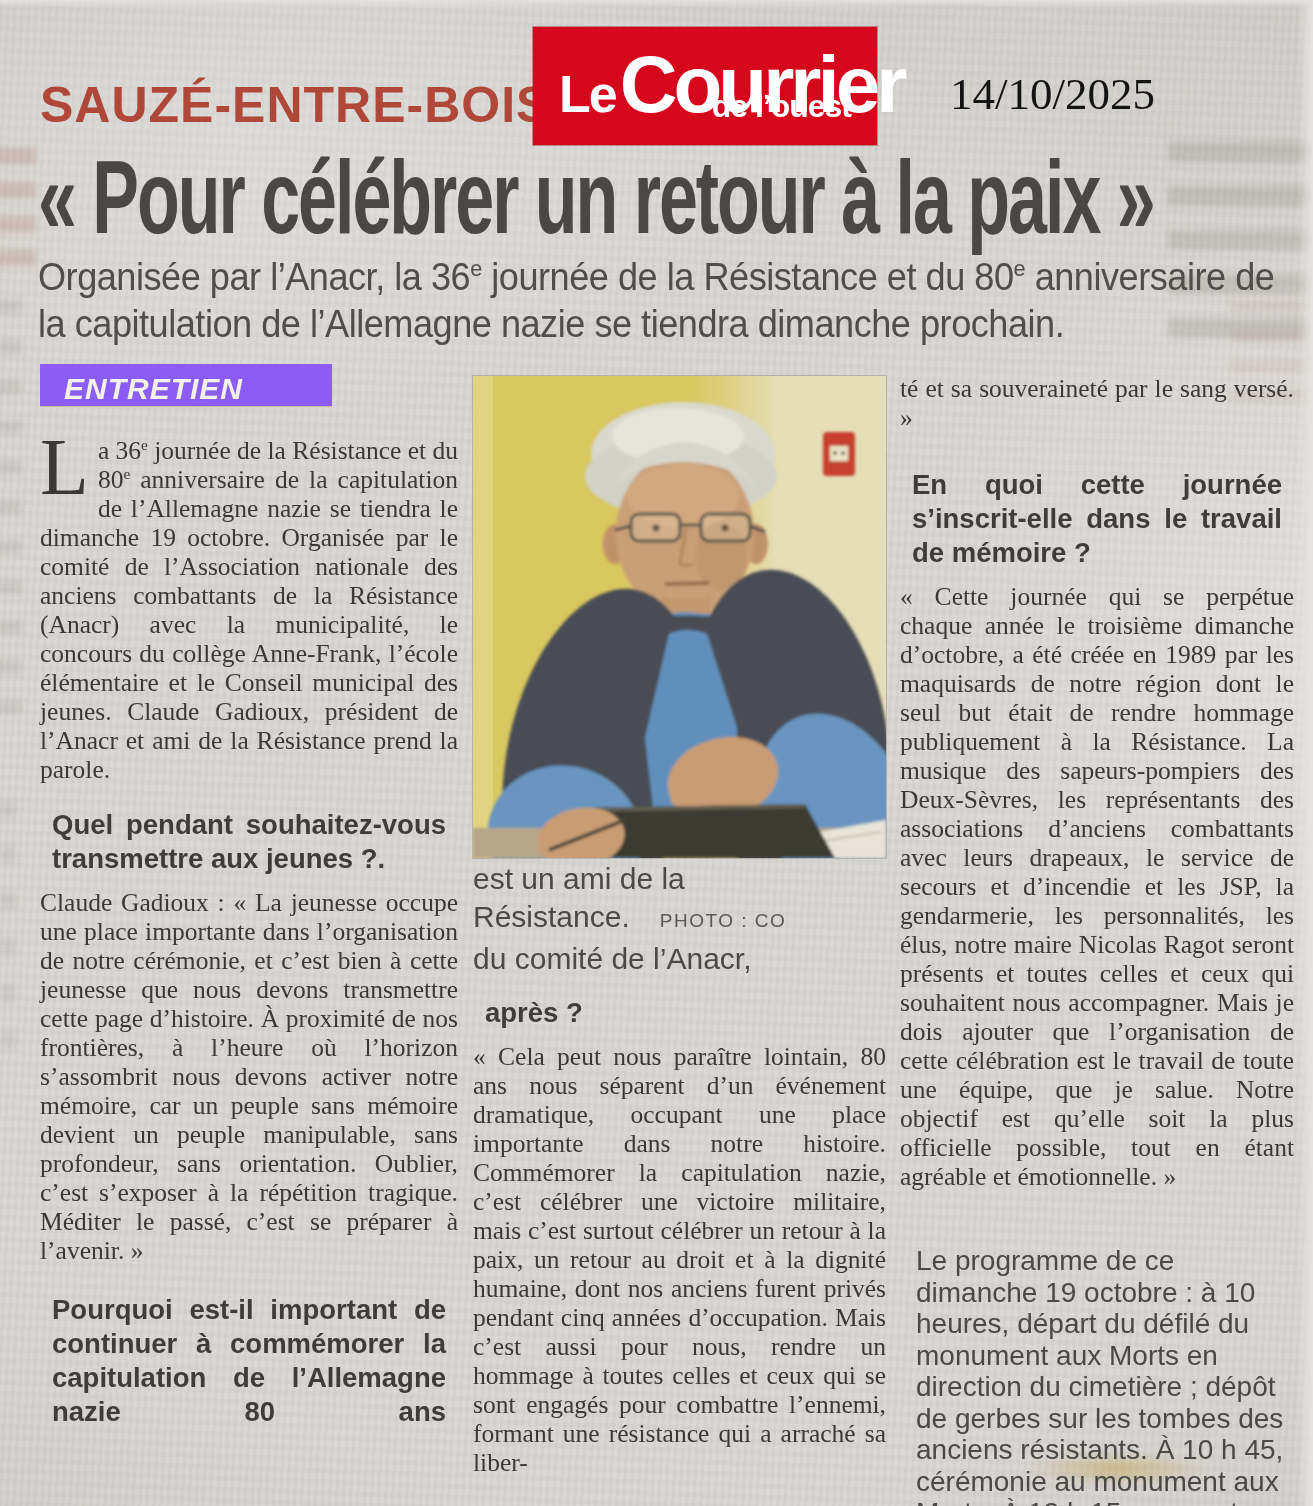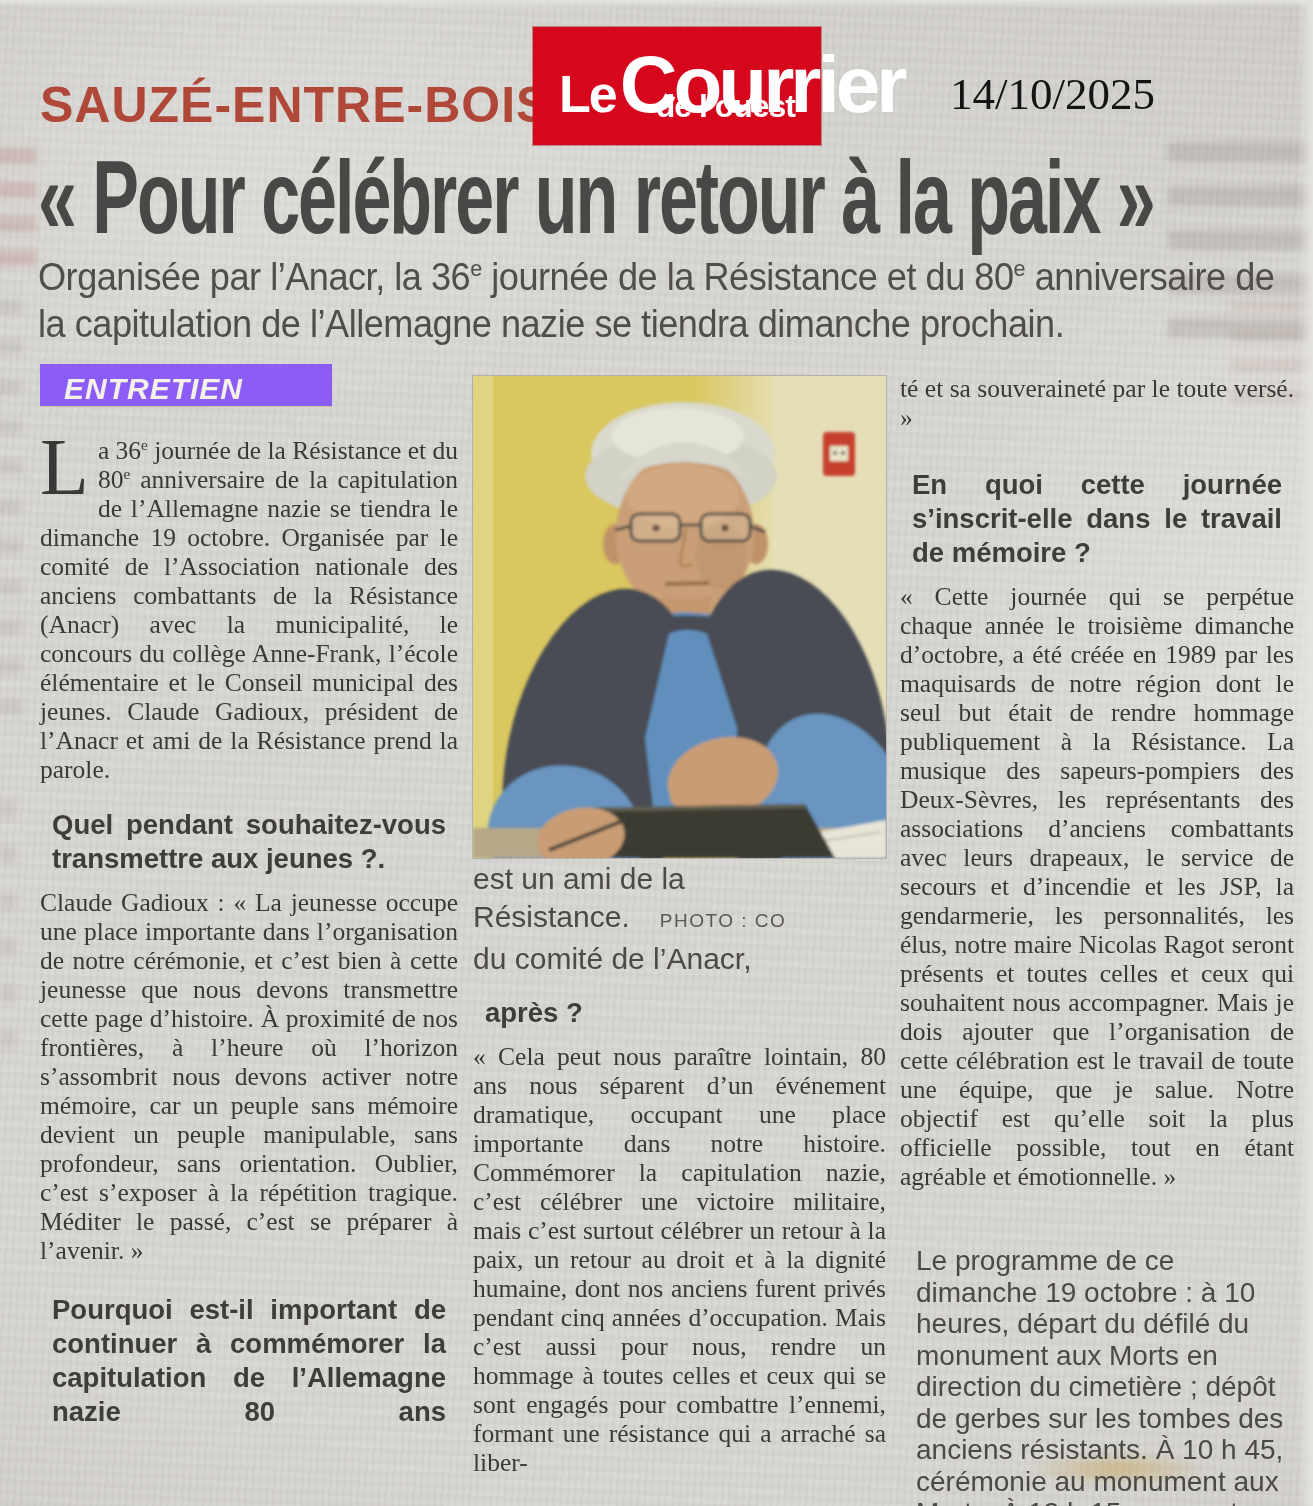--- a/index.html
+++ b/index.html
@@ -26,21 +26,21 @@
         background:repeating-linear-gradient(to bottom,rgba(115,110,104,0.20) 0 20px,rgba(0,0,0,0) 20px 44px);}
   .g-tr2{left:1230px;top:300px;width:83px;height:110px;
         background:repeating-linear-gradient(to bottom,rgba(150,90,70,0.10) 0 12px,rgba(0,0,0,0) 12px 30px);}
   .g-bot{left:1030px;top:1452px;width:175px;height:34px;filter:blur(2px);
         background:radial-gradient(ellipse at 50% 50%,rgba(190,150,60,0.45),rgba(190,150,60,0) 75%);}
   .g-left-mid{left:0;top:800px;width:16px;height:260px;
         background:repeating-linear-gradient(to bottom,rgba(110,105,100,0.10) 0 18px,rgba(0,0,0,0) 18px 46px);}
 
   
   .kicker{position:absolute;left:40px;top:76px;font-weight:bold;font-size:50px;letter-spacing:1px;color:#b0483a;}
-  .logo{position:absolute;left:533px;top:27px;width:288px;height:118px;background:#d6071d;color:#fff;
+  .logo{position:absolute;left:533px;top:27px;width:344px;height:118px;background:#d6071d;color:#fff;
         box-shadow:0 0 0 1px rgba(150,20,20,0.4);}
   .logo-main{position:absolute;left:26px;top:12px;display:flex;align-items:baseline;}
   .logo-le{font-weight:bold;font-size:52px;letter-spacing:-2px;}
   .logo-courrier{font-weight:bold;font-size:80px;letter-spacing:-4px;margin-left:4px;text-align:right;}
   .logo-tag{position:absolute;right:26px;bottom:20px;font-weight:bold;font-size:32px;letter-spacing:-1px;}
   .date{position:absolute;left:950px;top:68px;font-family:"Liberation Serif",serif;font-size:45px;color:#141414;}
 
   .headline{position:absolute;left:38px;top:146px;margin:0;font-weight:bold;font-size:103px;line-height:1;
             letter-spacing:-3px;color:#494846;white-space:nowrap;transform:scaleX(0.68);transform-origin:left top;}
   .deck{position:absolute;left:38px;top:254px;width:1332px;margin:0;font-size:38px;line-height:47px;
@@ -200,21 +200,21 @@
     <div><span>est un ami de la Résistance.</span><span class="credit">PHOTO : CO</span></div>
     <div>du comité de l’Anacr,</div>
   </figcaption>
 
   <section class="col col2">
     <p class="q">après ?</p>
     <p class="body cont">« Cela peut nous paraître lointain, 80 ans nous séparent d’un événement dramatique, occupant une place importante dans notre histoire. Commémorer la capitulation nazie, c’est célébrer une victoire militaire, mais c’est surtout célébrer un retour à la paix, un retour au droit et à la dignité humaine, dont nos anciens furent privés pendant cinq années d’occupation. Mais c’est aussi pour nous, rendre un hommage à toutes celles et ceux qui se sont engagés pour combattre l’ennemi, formant une résistance qui a arraché sa liber-</p>
   </section>
 
   <section class="col col3">
-    <p class="body">té et sa souveraineté par le toute versé. »</p>
+    <p class="body">té et sa souveraineté par le sang versé. »</p>
     <p class="q mt3">En quoi cette journée s’inscrit-elle dans le travail de mémoire ?</p>
     <p class="body">« Cette journée qui se perpétue chaque année le troisième dimanche d’octobre, a été créée en 1989 par les maquisards de notre région dont le seul but était de rendre hommage publiquement à la Résistance. La musique des sapeurs-pompiers des Deux-Sèvres, les représentants des associations d’anciens combattants avec leurs drapeaux, le service de secours et d’incendie et les JSP, la gendarmerie, les personnalités, les élus, notre maire Nicolas Ragot seront présents et toutes celles et ceux qui souhaitent nous accompagner. Mais je dois ajouter que l’organisation de cette célébration est le travail de toute une équipe, que je salue. Notre objectif est qu’elle soit la plus officielle possible, tout en étant agréable et émotionnelle. »</p>
     <p class="program">Le programme de ce dimanche 19 octobre : à 10 heures, départ du défilé du monument aux Morts en direction du cimetière ; dépôt de gerbes sur les tombes des anciens résistants. À 10 h 45, cérémonie au monument aux Morts. À 12 h 15, moment convivial.</p>
   </section>
 
   <div class="edge-right"></div>
   <div class="edge-top"></div>
 </div>
 
 </body></html>

